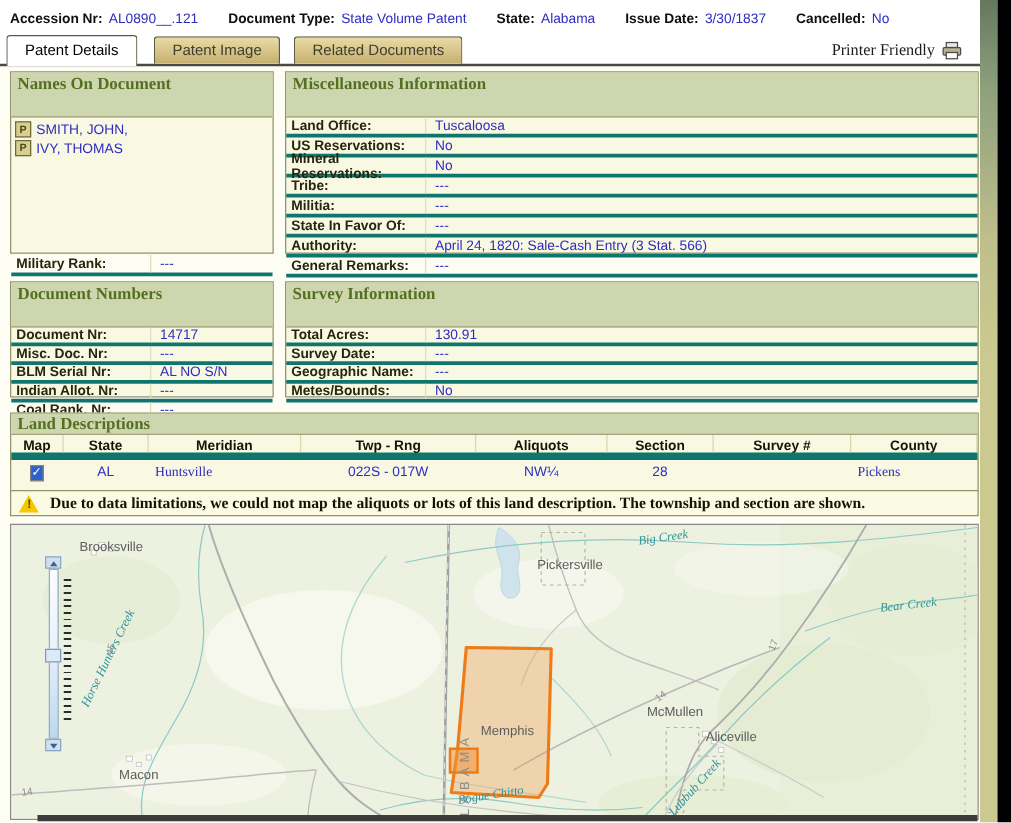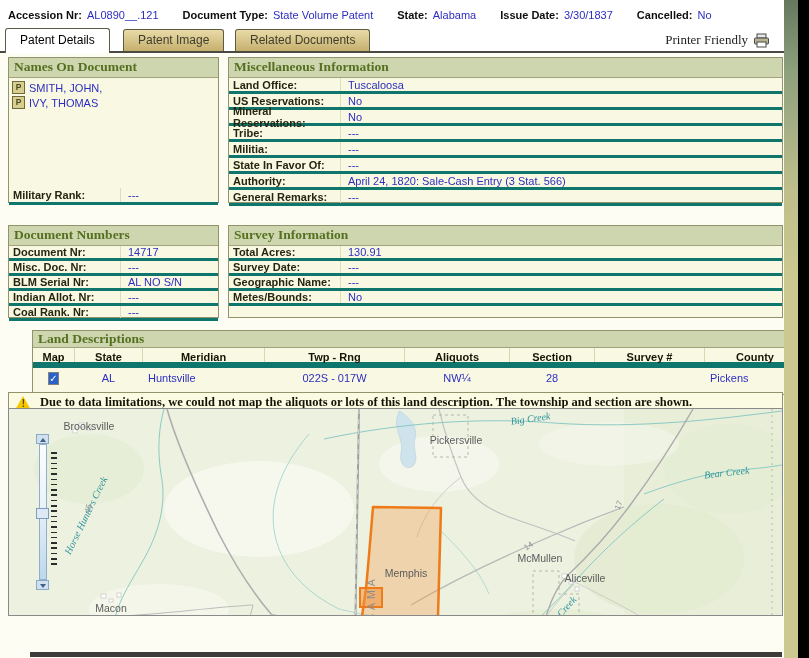--- a/index.html
+++ b/index.html
@@ -17,66 +17,66 @@
   
   .tab-row { position:absolute; left:0; top:29px; width:784px; height:24px; border-bottom:2px solid #4a4a42; box-sizing:border-box; background:#ffffff; }
   .tab { position:absolute; bottom:0; height:21px; border:1px solid #5c5c45; border-bottom:none; border-radius:3px 3px 0 0;
     background:linear-gradient(#e9dba8,#c5af6d); font-size:12px; color:#3e3e2d; line-height:20px; padding:0 14px; cursor:default; }
   .tab.active { bottom:-2px; height:24px; background:#ffffff; color:#000; line-height:22px; z-index:2; }
   .printer { position:absolute; right:14px; bottom:3px; font-family:"Liberation Serif",serif; font-size:13px; color:#1d1d1d;
     display:flex; align-items:center; gap:5px; }
 
   
   .panel { position:absolute; background:#f9f9e3; border:1px solid #93936b; box-sizing:border-box; }
-  .panel-h { height:20px; background:#cdd6ae; color:#567021; font-family:"Liberation Serif",serif; font-weight:bold;
+  .panel-h { height:36px; background:#cdd6ae; color:#567021; font-family:"Liberation Serif",serif; font-weight:bold;
     font-size:13.5px; line-height:17px; padding:0 5px; border-bottom:1px solid #a3a37b; box-sizing:border-box; }
   .prow { display:flex; align-items:stretch; font-size:11px; border-bottom:3px solid #0f766e; box-sizing:border-box; }
   .prow.h16 { height:16px; } .prow.h15 { height:15px; } .prow.h17 { height:17px; }
   .plabel { font-weight:bold; color:#26260e; padding:0 4px; border-right:1px solid #dedebb; box-sizing:border-box; display:flex; align-items:center; }
   .pvalue { color:#2d2dc0; padding:0 7px; display:flex; align-items:center; }
   .w112 { width:112px; } .w88 { width:112px; }
 
   #panel-names { left:8px; top:57px; width:211px; height:146px; }
   .names-list { height:110px; padding:3px 3px; box-sizing:border-box; font-size:11px; }
   .name-line { display:flex; align-items:center; gap:4px; margin-bottom:2px; }
   .name-text { color:#2d2dc0; }
   .p-icon { width:11px; height:11px; background:#d8cf8e; border:1px solid #6e6a3c; color:#4c4820;
     font-size:8.5px; font-weight:bold; text-align:center; line-height:11px; flex:0 0 auto; }
 
   #panel-misc { left:228px; top:57px; width:555px; height:146px; }
   #panel-docnum { left:8px; top:225px; width:211px; height:93px; }
   #panel-survey { left:228px; top:225px; width:555px; height:93px; }
 
   
-  #panel-land { left:8px; top:330px; width:775px; height:65px;margin-left:24px; }
+  #panel-land { left:8px; top:330px; width:775px; height:65px; }
   #panel-land .panel-h { height:17px; line-height:16px; }
   .land-cols { display:flex; height:20px; border-bottom:6px solid #0f766e; box-sizing:border-box; }
   .lc { font-weight:bold; font-size:11px; color:#151505; text-align:center; line-height:19px;
     border-right:1px solid #d8d8b0; box-sizing:border-box; }
   .land-row { display:flex; height:20px; box-sizing:border-box; font-size:11px; color:#2d2dc0; align-items:center; }
   .ld { text-align:center; border-right:1px solid transparent; box-sizing:border-box; }
-  .left { text-align:left; padding-left:5px; box-sizing:border-box; }
+  .left { text-align:left; padding-left:5px; box-sizing:border-box;font-family:Liberation Serif, serif; }
   .w-map{width:42px;} .w-state{width:68px;} .w-meridian{width:122px;} .w-twp{width:140px;}
   .w-aliq{width:105px;} .w-sec{width:85px;} .w-surv{width:110px;} .w-cty{flex:1;}
   .cb { width:12px; height:12px; background:#2a62c9; border:1px solid #808080; color:#fff;
     font-size:10px; line-height:12px; text-align:center; margin:0 auto; }
   .cb::after { content:"✓"; }
 
   
   #warning-bar { position:absolute; left:8px; top:392px; width:775px; height:21px; background:#fbfbe4;
     border:1px solid #93936b; box-sizing:border-box; display:flex; align-items:center; gap:8px; padding:0 6px;
     font-family:"Liberation Serif",serif; font-weight:bold; font-size:12.5px; color:#141405; }
   .warn-tri { position:relative; width:17px; height:14px; flex:0 0 auto; }
   .warn-tri .tri { position:absolute; left:0; top:0; width:0; height:0;
     border-left:8.5px solid transparent; border-right:8.5px solid transparent; border-bottom:14px solid #f6c800; }
   .warn-tri .bang { position:absolute; left:0; top:2px; width:17px; text-align:center;
     font-size:10px; font-weight:bold; color:#5c4a00; font-family:"Liberation Sans",sans-serif; }
 
   
-  #map-box { position:absolute; left:8px; top:408px; width:775px; height:208px; border:1px solid #8a8a8a;
+  #map-box { position:absolute; left:8px; top:419px; width:775px; height:237px; border:1px solid #8a8a8a;
     box-sizing:border-box; background:#edf1e0; overflow:hidden; }
   #map-box svg { position:absolute; left:0; top:0; }
   .mt { font-family:"Liberation Sans",sans-serif; fill:#5c5c5c; font-size:10.5px; }
   .ck { font-family:"Liberation Serif",serif; font-style:italic; fill:#2f949b; font-size:10px; }
   .rl { font-family:"Liberation Sans",sans-serif; fill:#8f8f8f; font-size:8px; }
   .al { font-family:"Liberation Sans",sans-serif; fill:#8c8c8c; font-size:10.5px; letter-spacing:4px; }
 
   
   .zbtn { position:absolute; width:13px; height:10px; background:#cfe0ee; border:1px solid #8aa8c8; box-sizing:border-box; }
   .zbtn .ar { position:absolute; left:3px; width:0; height:0; }

